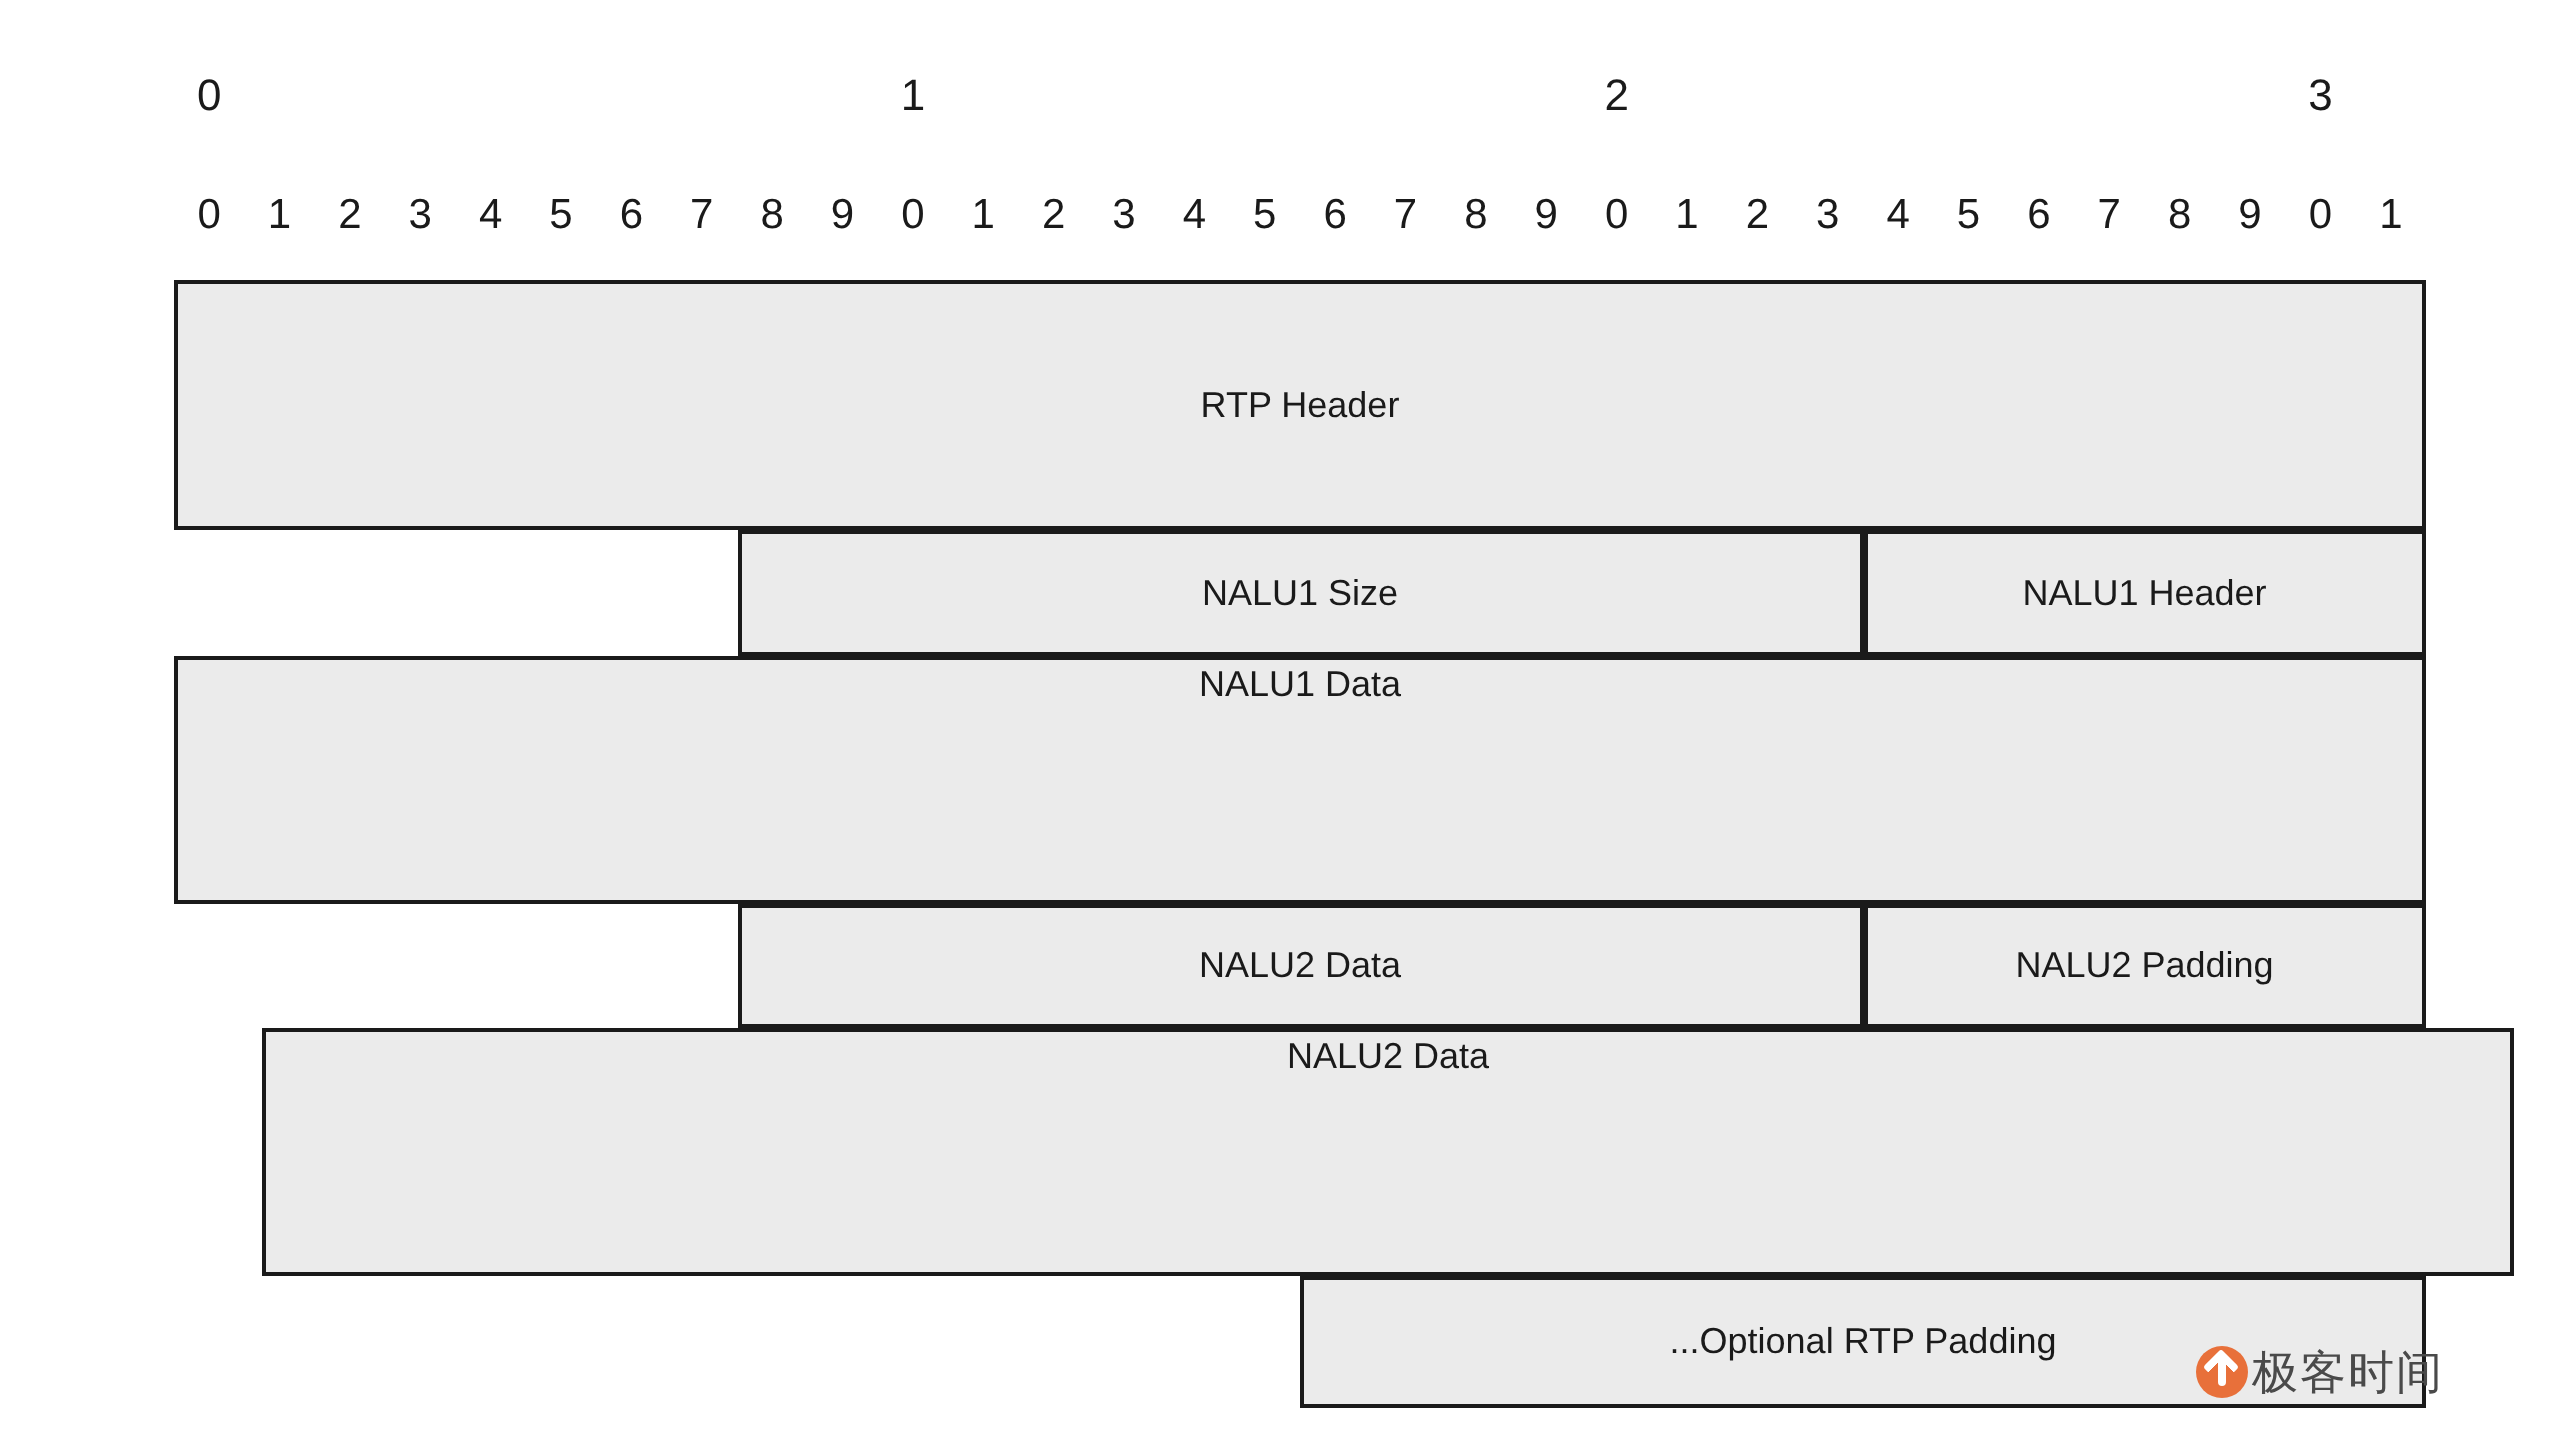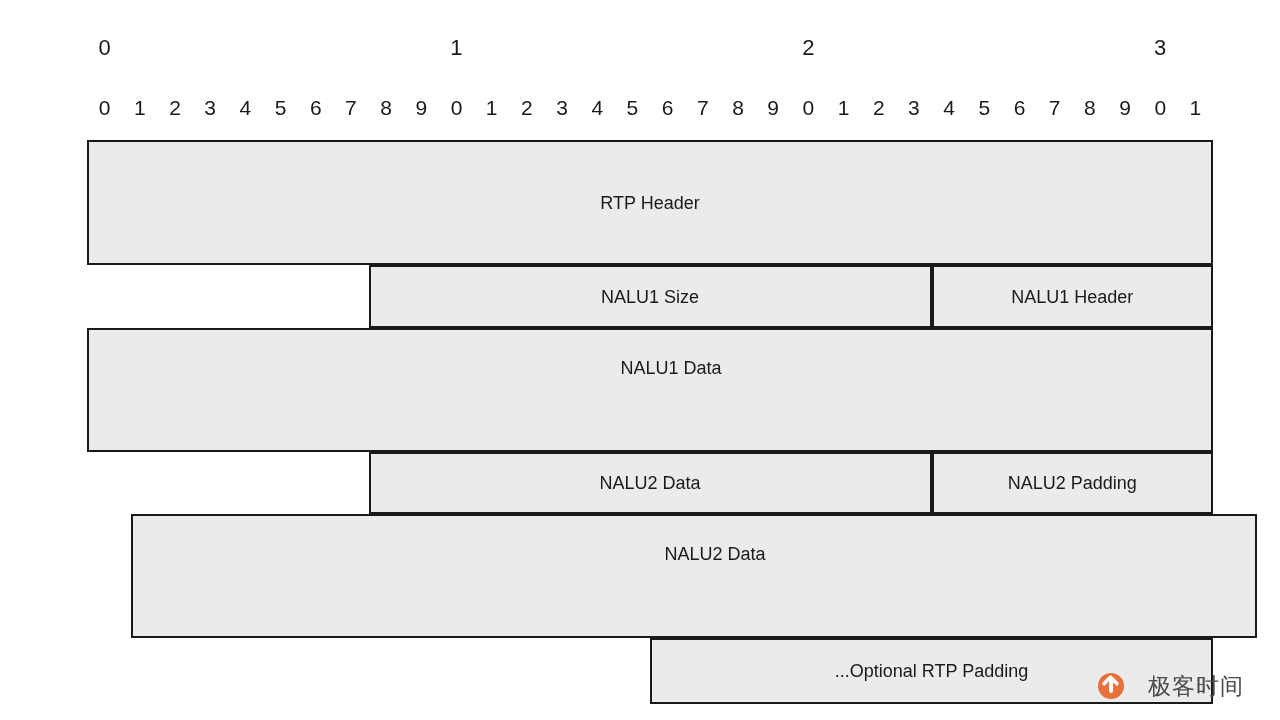--- a/index.html
+++ b/index.html
@@ -74,33 +74,32 @@
     text-align: center;
     white-space: nowrap;
   }
 
   
   .label-mid {
     top: 50%;
     transform: translateY(-50%);
   }
   .label-top {
-    top: 28px;
-    padding-left: 21px;
+    top: 2px;
   }
 
   
   .watermark {
     position: absolute;
     left: 1098px;
     top: 669px;
     height: 34px;
     display: flex;
     align-items: center;
-    gap: 24px;
+    gap: 2px;
     pointer-events: none;
   }
   .wm-logo {
     width: 26px;
     height: 26px;
     border-radius: 50%;
     background: #e8703a;
     position: relative;
     flex: none;
   }

